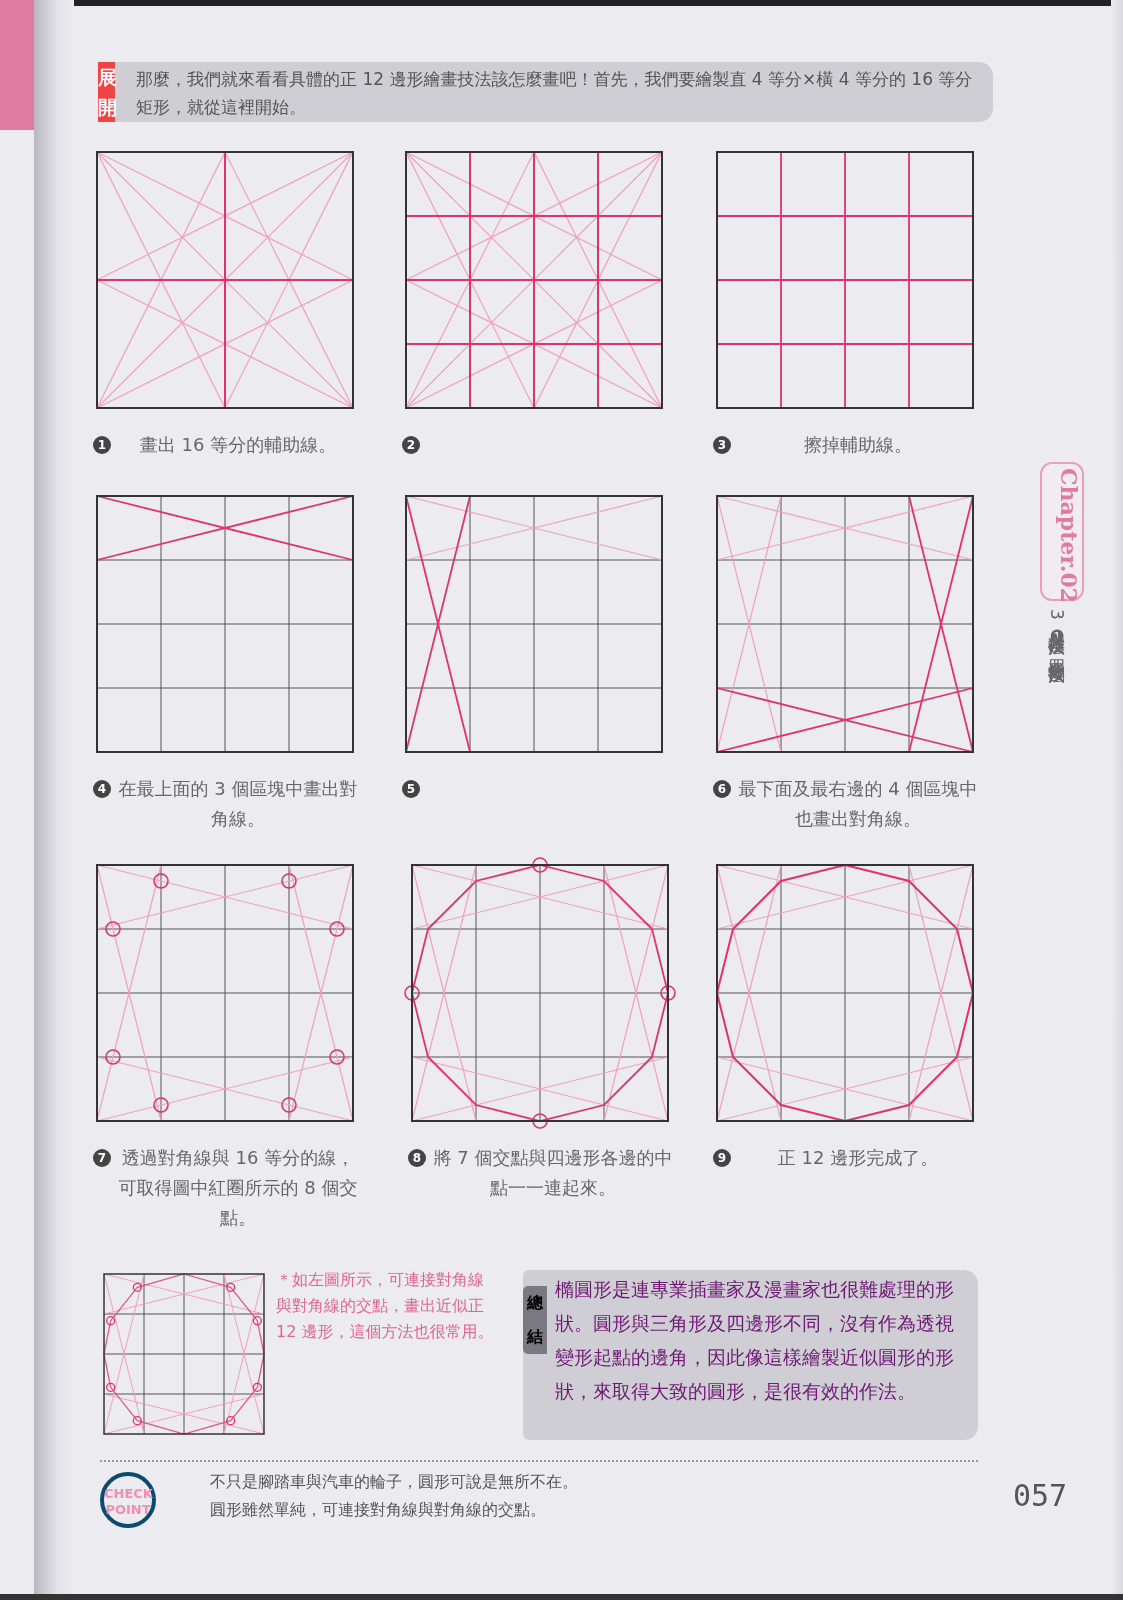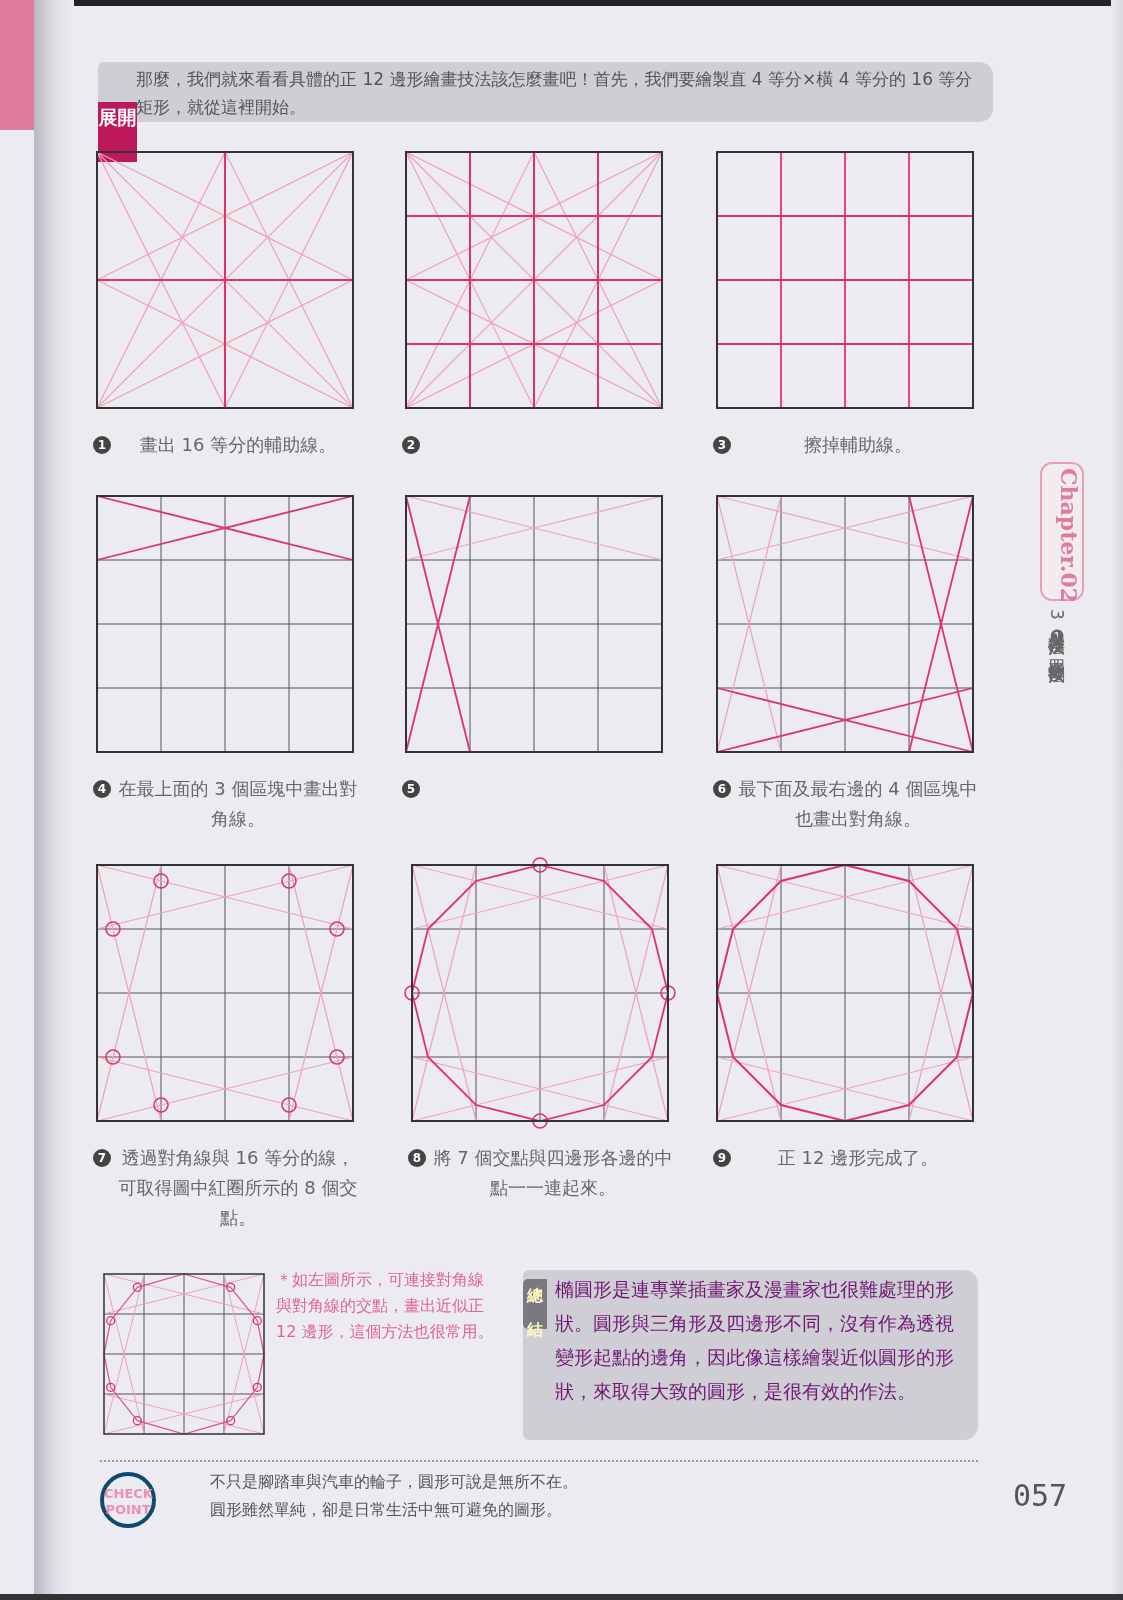--- a/index.html
+++ b/index.html
@@ -4,38 +4,38 @@
 <style>
   html,body{margin:0;padding:0;}
   body{width:1123px;height:1600px;position:relative;overflow:hidden;background:#ecebf0;font-family:"DejaVu Sans","Liberation Sans",sans-serif;color:#555;}
   .topbar{position:absolute;left:0;top:0;width:1123px;height:6px;background:#222;}
   .pinkedge{position:absolute;left:0;top:0;width:34px;height:130px;background:#e07ba0;}
   .gutter{position:absolute;left:34px;top:0;width:40px;height:1600px;background:linear-gradient(to right,#b9b7c0,#e5e3ea 60%,#ecebf0);}
   .page-right-shadow{position:absolute;right:0;top:0;width:12px;height:1600px;background:linear-gradient(to right,#ecebf0,#d9d8de);}
   .bottombar{position:absolute;left:0;bottom:0;width:1123px;height:6px;background:#333;}
 
   .intro{position:absolute;left:98px;top:62px;width:895px;height:60px;background:#cfced4;border-radius:6px 14px 14px 6px;}
-  .intro-tag{position:absolute;left:0;top:0;width:39px;height:60px;background:#be185d;color:#fff;font-size:19px;font-weight:bold;line-height:30px;text-align:center;margin-top:40px;}
+  .intro-tag{position:absolute;left:0;top:0;width:17px;height:60px;background:#ef4444;color:#fff;font-size:19px;font-weight:bold;line-height:30px;text-align:center;}
   .intro-text{position:absolute;left:38px;top:3px;width:850px;font-size:17px;line-height:28px;color:#555;}
 
   .step{position:absolute;width:270px;}
   .step svg{display:block;}
   .cap{font-size:18px;line-height:30px;color:#666;margin-top:14px;display:flex;}
   .num{flex:0 0 auto;width:18px;height:18px;border-radius:50%;background:#444;color:#fff;font-size:12px;font-weight:bold;line-height:18px;text-align:center;margin:6px 6px 0 4px;}
   .cap-text{flex:1;text-align:center;}
 
   .side{position:absolute;left:1040px;top:462px;width:56px;}
   .chap-badge{width:40px;height:135px;border:2px solid #e8a0b8;border-radius:12px;position:relative;background:rgba(255,235,242,0.3);}
   .chap-text{position:absolute;left:40px;top:4px;transform-origin:left top;transform:rotate(90deg);font-family:"DejaVu Serif","Liberation Serif",serif;font-size:22px;font-weight:bold;color:#e07ba0;white-space:nowrap;}
   .chap-vert{margin-top:8px;margin-left:6px;writing-mode:vertical-rl;font-size:17px;color:#666;letter-spacing:1px;}
 
   .example{position:absolute;left:100px;top:1270px;}
   .note{position:absolute;left:276px;top:1267px;width:220px;font-size:16px;line-height:26px;color:#e0668e;}
   .summary{position:absolute;left:523px;top:1270px;width:455px;height:170px;background:#cfced4;border-radius:6px 14px 14px 6px;}
-  .sum-tag{position:absolute;left:0;top:9px;width:24px;height:50px;background:#7a7980;color:#fef9c3;font-size:16px;font-weight:bold;line-height:34px;text-align:center;border-radius:5px 0 0 5px;}
+  .sum-tag{position:absolute;left:0;top:16px;width:24px;height:68px;background:#7a7980;color:#000000;font-size:16px;font-weight:bold;line-height:34px;text-align:center;border-radius:5px 0 0 5px;}
   .sum-text{position:absolute;left:32px;top:2px;width:415px;font-size:19px;line-height:34px;color:#701a75;}
 
   .divider{position:absolute;left:100px;top:1460px;width:878px;border-top:2px dotted #999;}
   .check{position:absolute;left:100px;top:1472px;width:56px;height:56px;border-radius:50%;border:4px solid #0c4a6e;color:#f08fb0;font-size:13px;font-weight:bold;text-align:center;line-height:16px;box-sizing:border-box;padding-top:10px;}
   .check-text{position:absolute;left:178px;top:1468px;font-size:16px;line-height:28px;color:#555;margin-left:32px;}
   .page-num{position:absolute;left:1013px;top:1478px;font-family:"DejaVu Sans Mono","Liberation Mono",monospace;font-size:30px;color:#555;}
 </style>
 </head>
 <body>
 
@@ -310,16 +310,16 @@
 
 <div class="summary">
   <div class="sum-tag">總結</div>
   <div class="sum-text">橢圓形是連專業插畫家及漫畫家也很難處理的形狀。圓形與三角形及四邊形不同，沒有作為透視變形起點的邊角，因此像這樣繪製近似圓形的形狀，來取得大致的圓形，是很有效的作法。</div>
 </div>
 
 <div class="divider"></div>
 <div class="check">CHECK POINT</div>
 <div class="check-text">
   <div>不只是腳踏車與汽車的輪子，圓形可說是無所不在。</div>
-  <div>圓形雖然單純，卻是日常生活中無可避免的圖形。</div>
+  <div>圓形雖然單純，可連接對角線與對角線的交點。</div>
 </div>
 <div class="page-num">057</div>
 <div class="bottombar"></div>
 
 </body></html>

